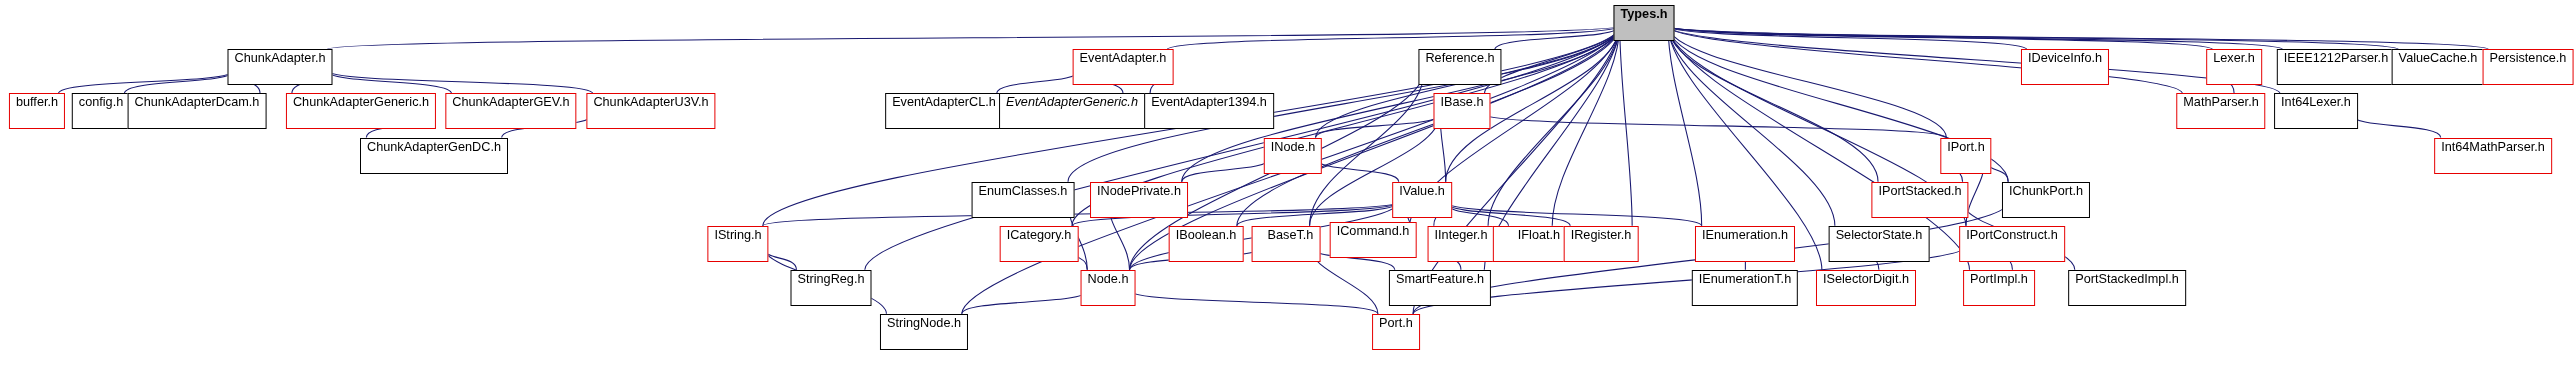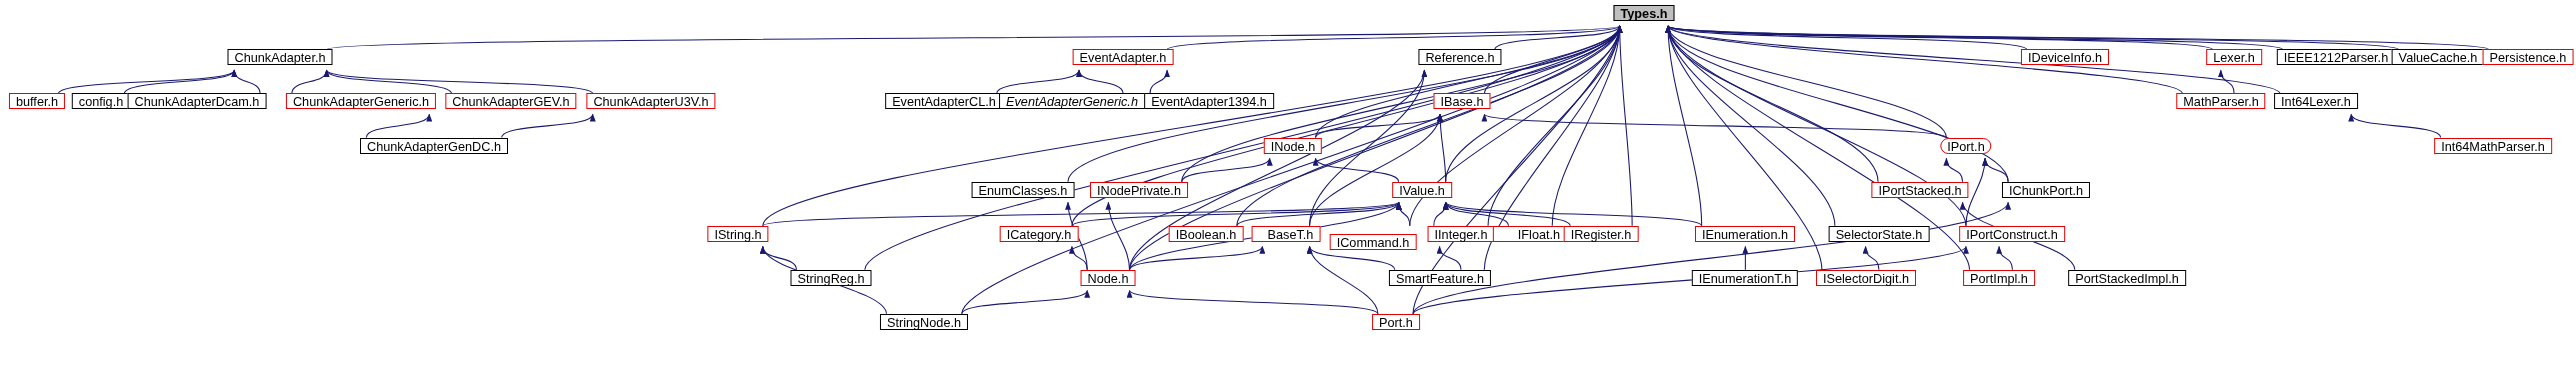--- a/index.html
+++ b/index.html
@@ -11,21 +11,21 @@
     background:#ffffff;
     font-family:"Liberation Sans", sans-serif;
     overflow:hidden;
   }
   #edges{position:absolute;left:0;top:0;z-index:1;}
   .edge{fill:none;stroke:var(--edge,#191970);stroke-width:1.6px;}
   .node{
     position:absolute;
     transform:translateX(-50%);
     box-sizing:border-box;
-    height:16px;
+    height:36px;
     line-height:17.4px;
     padding:0 6px;
     font-size:12.7px;
     white-space:nowrap;
     background:var(--node_fill,#ffffff);
     border:1.3px solid var(--node_border,#000000);
     color:var(--text,#000000);
     z-index:2;
     text-align:center;
   }
@@ -144,32 +144,32 @@
     <div class="node red" style="left: 511px; top: 93px;">ChunkAdapterGEV.h</div>
     <div class="node red" style="left: 651px; top: 93px;">ChunkAdapterU3V.h</div>
     <div class="node black" style="left: 944px; top: 93px;">EventAdapterCL.h</div>
     <div class="node black" style="left: 1072px; top: 93px; font-style: italic;">EventAdapterGeneric.h</div>
     <div class="node black" style="left: 1209px; top: 93px;">EventAdapter1394.h</div>
     <div class="node red" style="left: 1462px; top: 93px;">IBase.h</div>
     <div class="node red" style="left: 2221px; top: 93px;">MathParser.h</div>
     <div class="node black" style="left: 2316px; top: 93px;">Int64Lexer.h</div>
     <div class="node black" style="left: 434px; top: 138px;">ChunkAdapterGenDC.h</div>
     <div class="node red" style="left: 1293px; top: 138px;">INode.h</div>
-    <div class="node red" style="left: 1966px; top: 138px; border-radius: 8px;">IPort.h</div>
+    <div class="node red" style="left: 1966px; top: 138px;">IPort.h</div>
     <div class="node red" style="left: 2493px; top: 138px;">Int64MathParser.h</div>
     <div class="node black" style="left: 1023px; top: 182px;">EnumClasses.h</div>
     <div class="node red" style="left: 1139px; top: 182px;">INodePrivate.h</div>
     <div class="node red" style="left: 1422px; top: 182px;">IValue.h</div>
     <div class="node red" style="left: 1920px; top: 182px;">IPortStacked.h</div>
     <div class="node black" style="left: 2046px; top: 182px;">IChunkPort.h</div>
     <div class="node red" style="left: 738px; top: 226px;">IString.h</div>
     <div class="node red" style="left: 1039px; top: 226px;">ICategory.h</div>
     <div class="node red" style="left: 1206px; top: 226px;">IBoolean.h</div>
     <div class="node red" style="left: 1286px; top: 226px; padding-left: 15px;">BaseT.h</div>
-    <div class="node red" style="left: 1373px; top: 234px;">ICommand.h</div>
+    <div class="node red" style="left: 1373px; top: 222px;">ICommand.h</div>
     <div class="node red" style="left: 1461px; top: 226px;">IInteger.h</div>
     <div class="node red" style="left: 1530px; top: 226px; padding-left: 24px;">IFloat.h</div>
     <div class="node red" style="left: 1601px; top: 226px;">IRegister.h</div>
     <div class="node red" style="left: 1745px; top: 226px;">IEnumeration.h</div>
     <div class="node black" style="left: 1879px; top: 226px;">SelectorState.h</div>
     <div class="node red" style="left: 2012px; top: 226px;">IPortConstruct.h</div>
     <div class="node black" style="left: 831px; top: 270px;">StringReg.h</div>
     <div class="node red" style="left: 1108px; top: 270px;">Node.h</div>
     <div class="node black" style="left: 1440px; top: 270px;">SmartFeature.h</div>
     <div class="node black" style="left: 1745px; top: 270px;">IEnumerationT.h</div>

